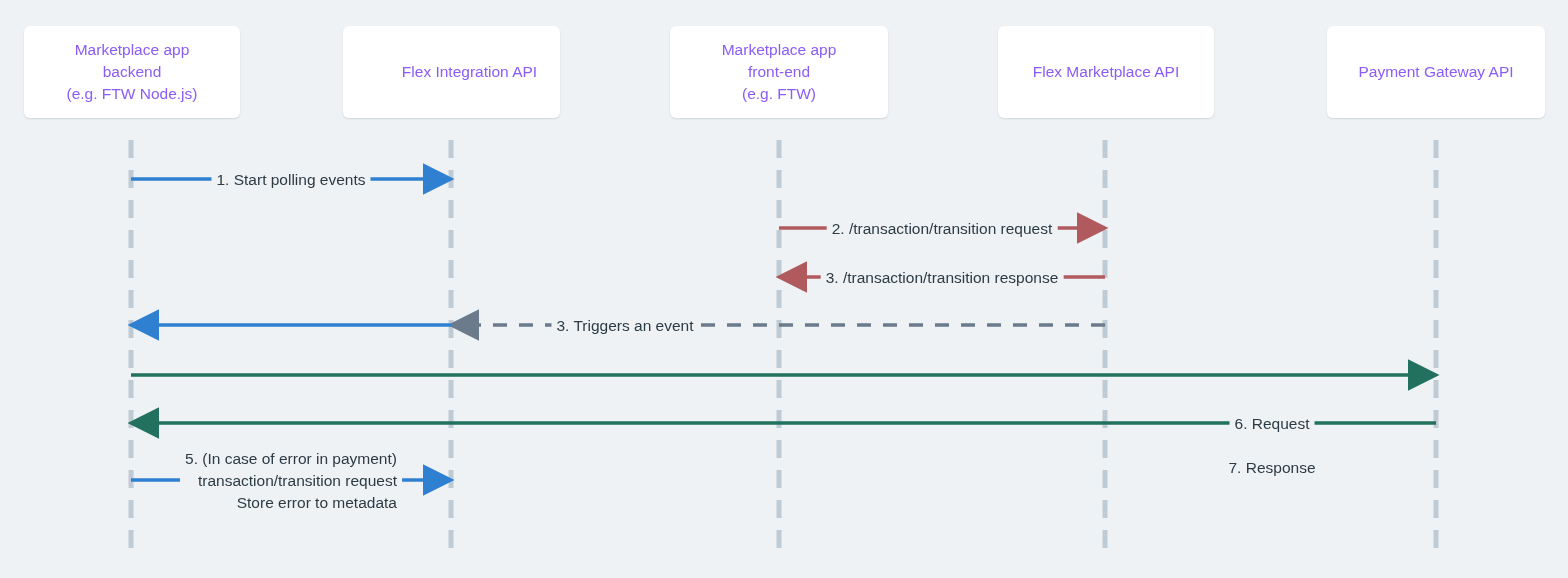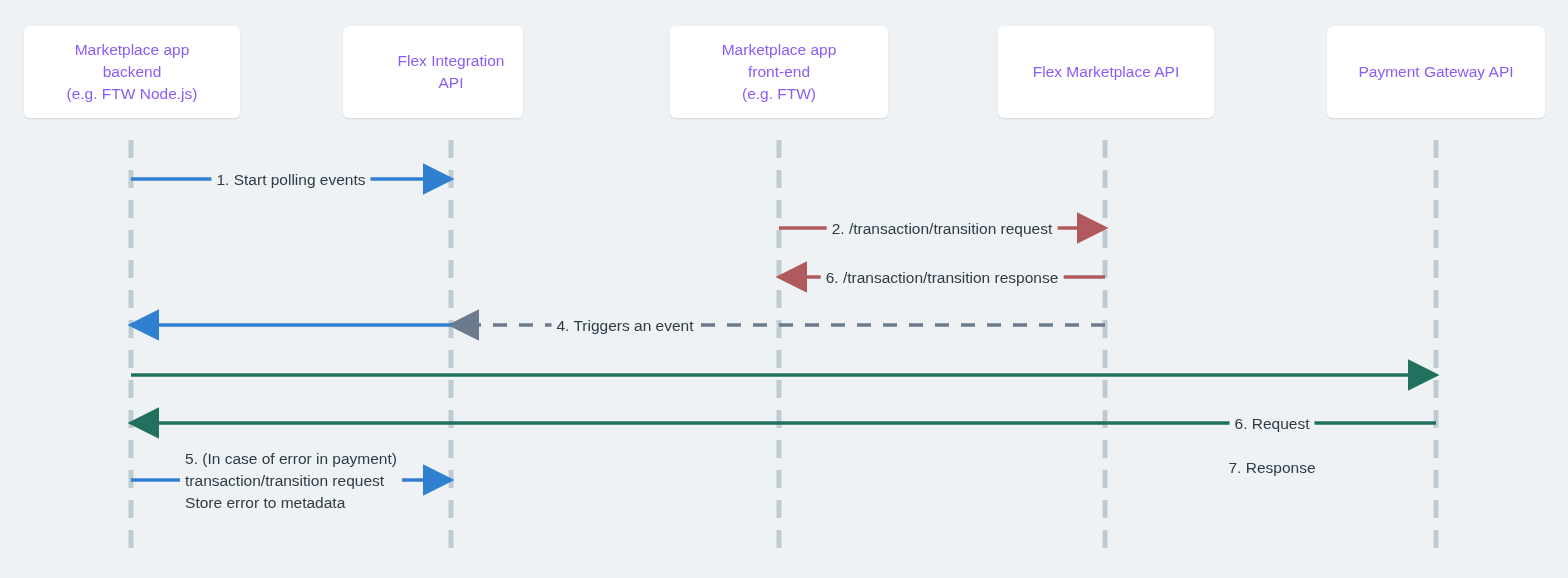--- a/index.html
+++ b/index.html
@@ -41,39 +41,39 @@
     font-size: 15.5px;
     line-height: 22px;
     white-space: pre-line;
     padding: 0 8px;
   }
   .msg-label {
     position: absolute;
     color: #2d3b45;
     font-size: 15.5px;
     line-height: 22px;
-    text-align: left;
+    text-align: right;
     white-space: pre-line;
     transform: translate(-50%, -50%);
     background: #eef2f5;
     padding: 0 5px;
   }
 </style>
 </head>
 <body>
 
 <div id="diagram">
 
   <div class="participant-box" style="left:24px; top:26px; width:216px; height:92px;">
     <span class="participant-label">Marketplace app
 backend
 (e.g. FTW Node.js)</span>
   </div>
 
-  <div class="participant-box" style="left:343px; top:26px; width:180px; height:92px;padding-left:36px;">
+  <div class="participant-box" style="left:343px; top:26px; width:217px; height:92px;padding-left:36px;">
     <span class="participant-label">Flex Integration API</span>
   </div>
 
   <div class="participant-box" style="left:670px; top:26px; width:218px; height:92px;">
     <span class="participant-label">Marketplace app
 front-end
 (e.g. FTW)</span>
   </div>
 
   <div class="participant-box" style="left:1327px; top:26px; width:218px; height:92px;">
@@ -124,23 +124,23 @@
       <line x1="1436" y1="423" x2="131" y2="423" stroke="#21715e" stroke-width="3.5" marker-end="url(#ah-green)"></line>
 
       <line x1="131" y1="480" x2="451" y2="480" stroke="#2f80d0" stroke-width="3.5" marker-end="url(#ah-blue)"></line>
     </g>
   </svg>
 
   <div class="msg-label" style="left:291px; top:180px;">1. Start polling events</div>
 
   <div class="msg-label" style="left:942px; top:229px;">2. /transaction/transition request</div>
 
-  <div class="msg-label" style="left:942px; top:278px;">6. /transaction/transition response</div>
+  <div class="msg-label" style="left:942px; top:278px;">3. /transaction/transition response</div>
 
-  <div class="msg-label" style="left:625px; top:326px;">4. Triggers an event</div>
+  <div class="msg-label" style="left:625px; top:326px;">3. Triggers an event</div>
 
 
   <div class="msg-label" style="left:1272px; top:376px;margin-top:48px;">6. Request</div>
 
   <div class="msg-label" style="left:1272px; top:424px;margin-top:44px;">7. Response</div>
 
   <div class="msg-label" style="left:291px; top:481px;">5. (In case of error in payment)
 transaction/transition request
 Store error to metadata</div>
 

